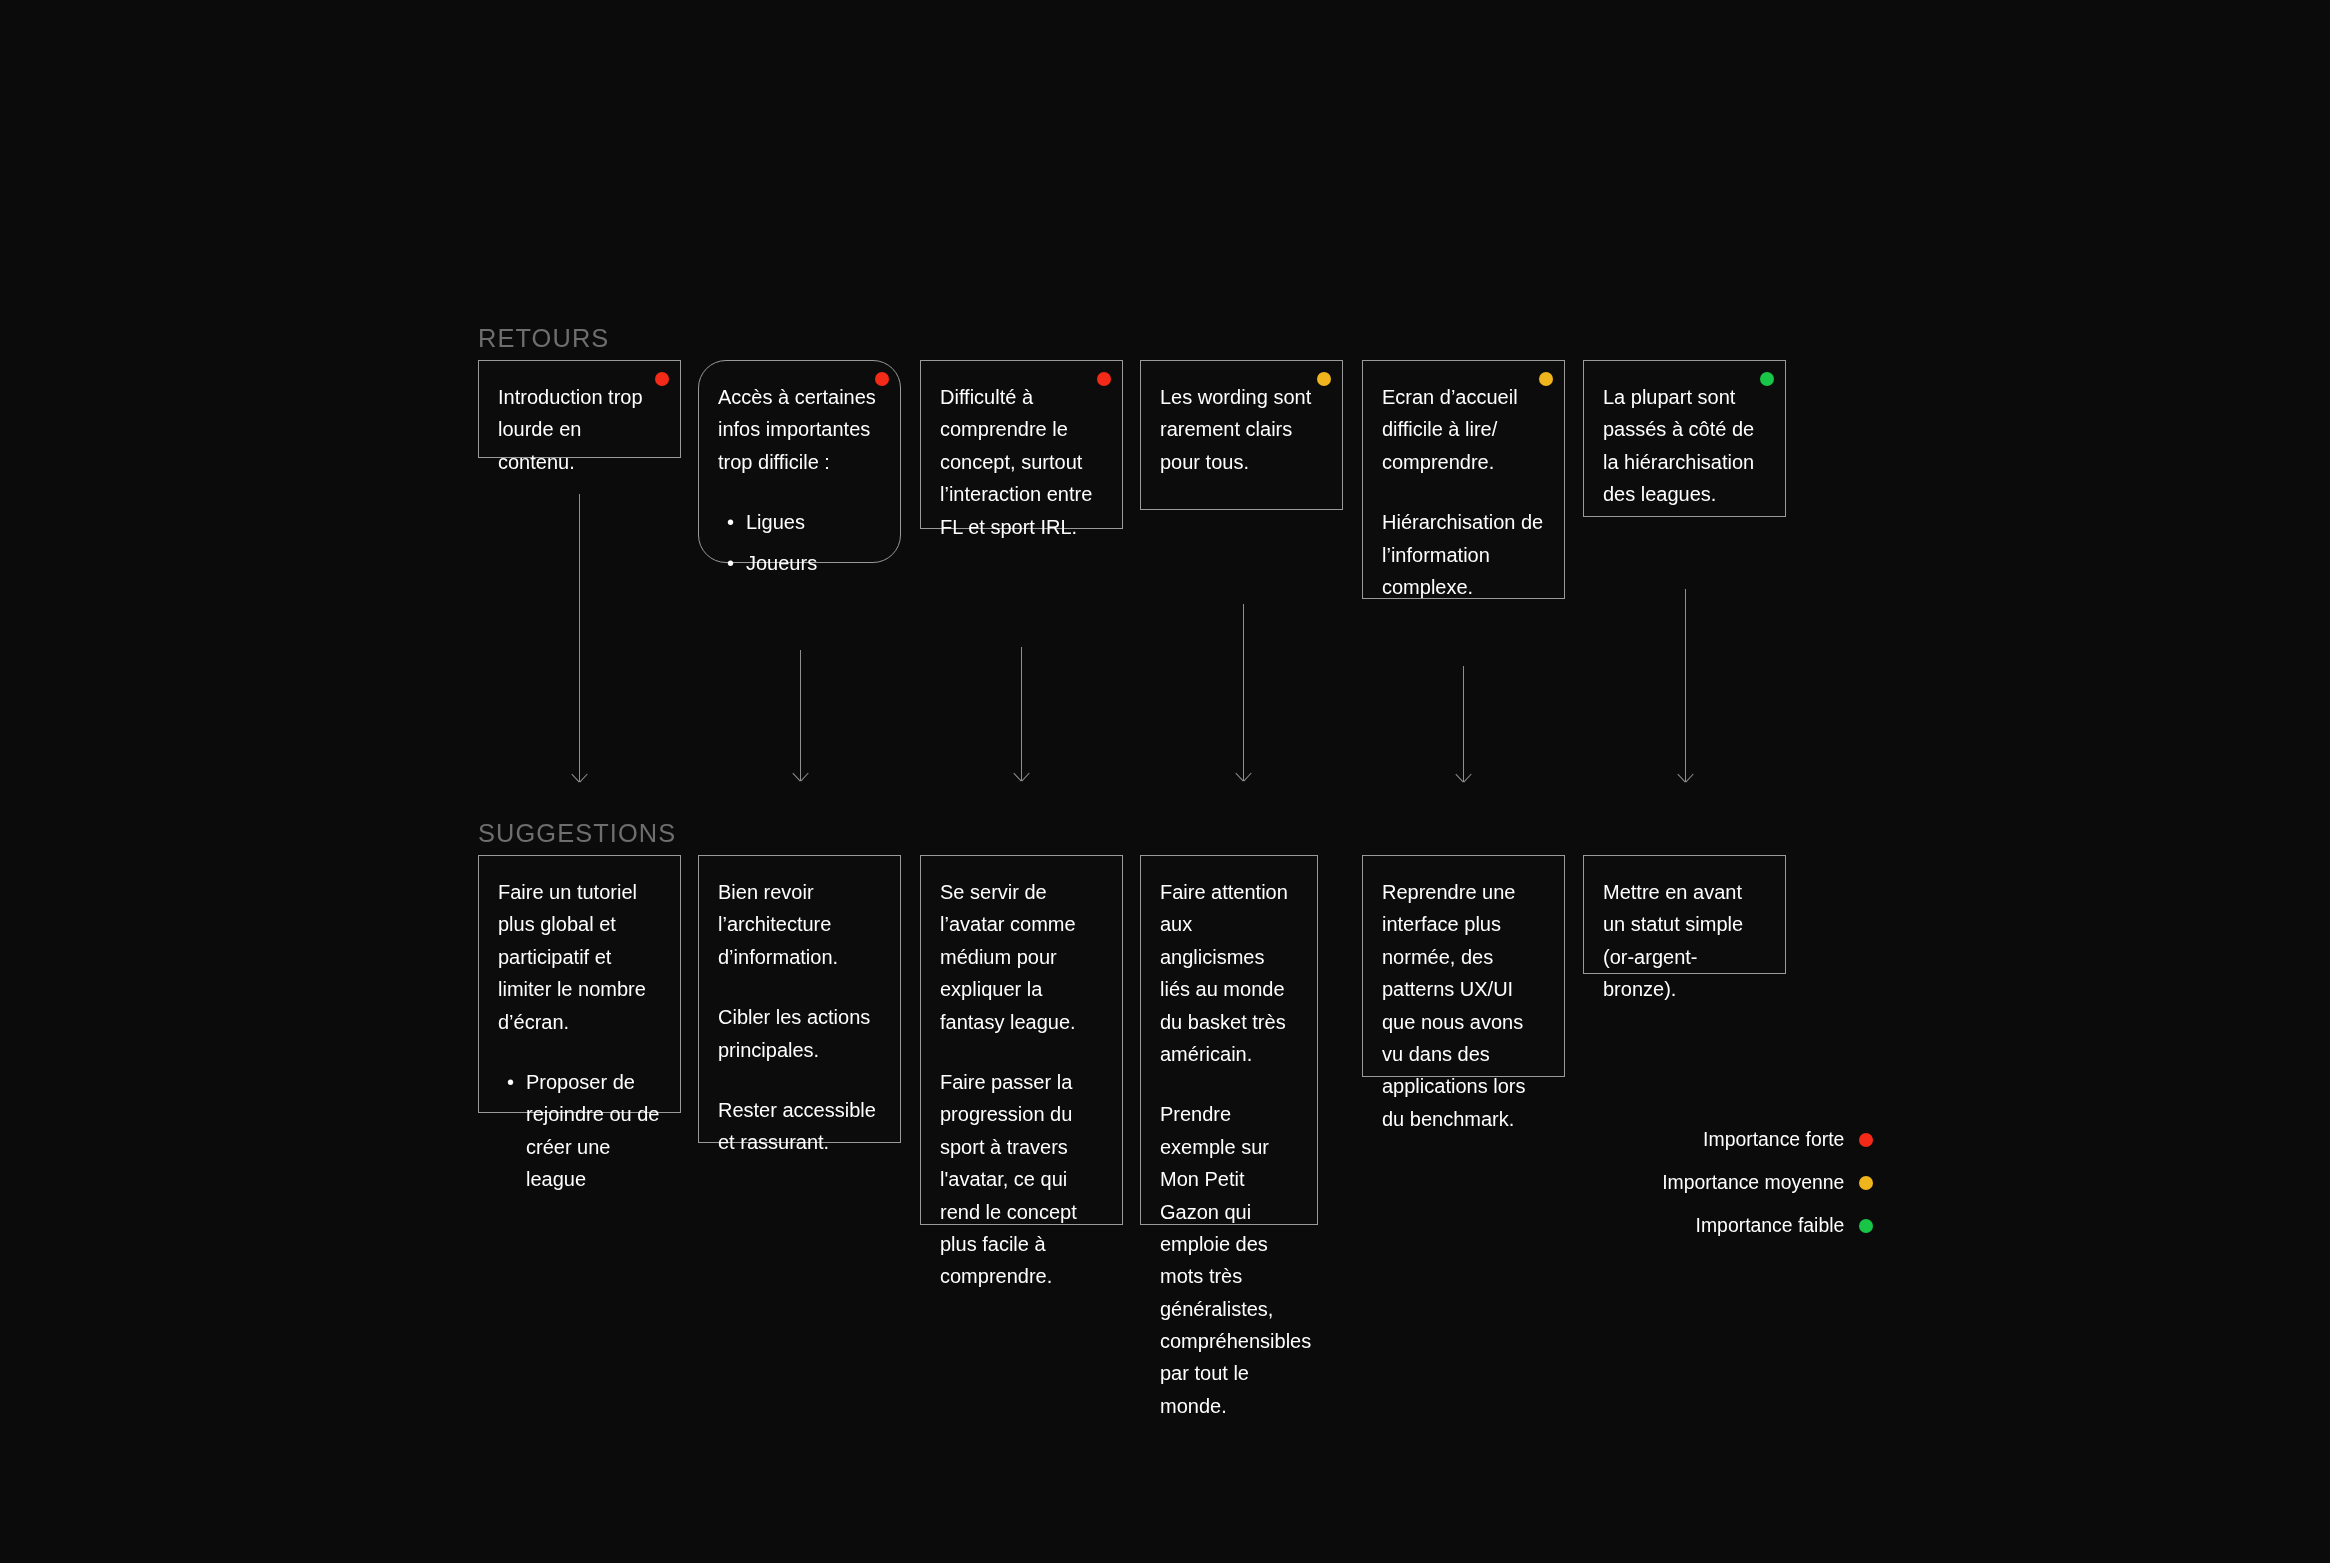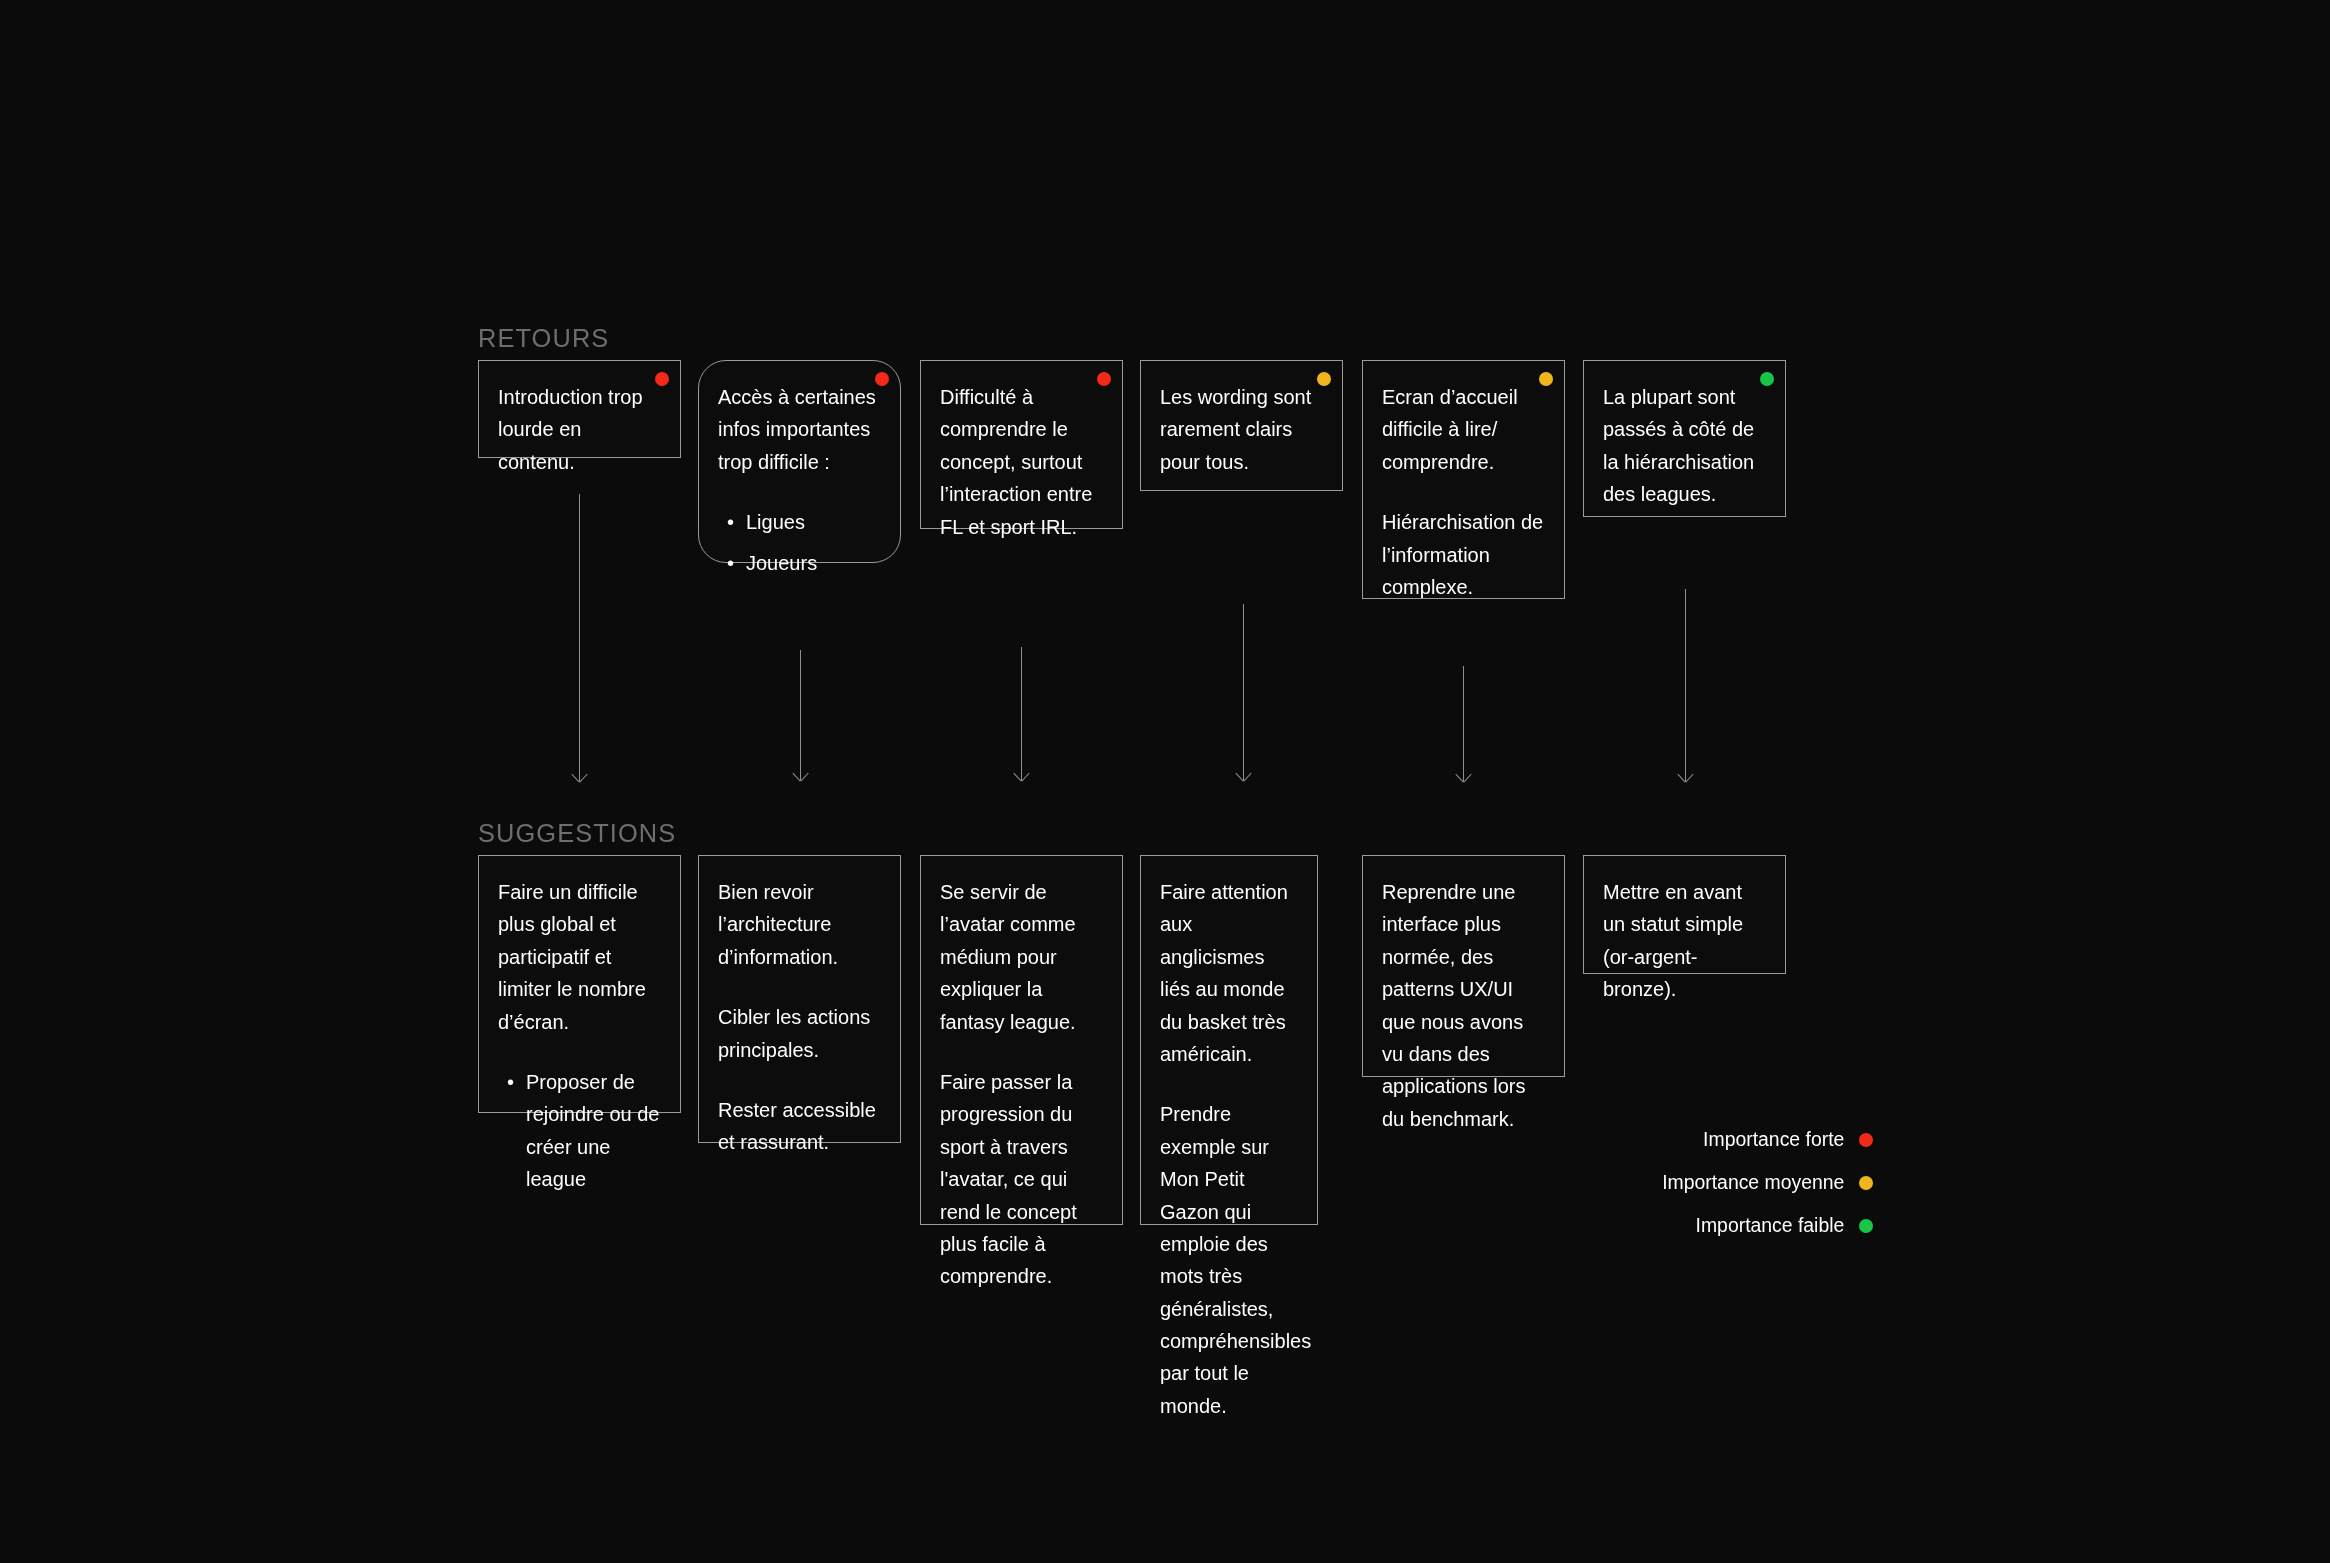--- a/index.html
+++ b/index.html
@@ -181,21 +181,21 @@
       </div>
   </div>
 
   <div class="card" style="left:920px; top:360px; width:203px; height:169px;">
     <span class="dot" style="background: rgb(244, 42, 24);"></span>
     <div class="card-body">
         <p>Difficulté à comprendre le concept, surtout l’interaction entre FL et sport IRL.</p>
       </div>
   </div>
 
-  <div class="card" style="left:1140px; top:360px; width:203px; height:131px;">
+  <div class="card" style="left:1140px; top:360px; width:203px; height:150px;">
     <span class="dot" style="background: rgb(240, 180, 28);"></span>
     <div class="card-body">
         <p>Les wording sont rarement clairs pour tous.</p>
       </div>
   </div>
 
   <div class="card" style="left:1362px; top:360px; width:203px; height:239px;">
     <span class="dot" style="background: rgb(240, 180, 28);"></span>
     <div class="card-body">
         <p>Ecran d’accueil difficile à lire/ comprendre.</p>
@@ -230,21 +230,21 @@
     <span class="shaft"></span>
       <span class="head"></span>
   </div>
   <div class="arrow" style="left:1677px; top:589px; height:193px;">
     <span class="shaft"></span>
       <span class="head"></span>
   </div>
 
   <div class="card" style="left:478px; top:855px; width:203px; height:258px;">
     <div class="card-body">
-        <p>Faire un difficile plus global et participatif et limiter le nombre d’écran.</p>
+        <p>Faire un tutoriel plus global et participatif et limiter le nombre d’écran.</p>
         <ul>
           <li>Proposer de rejoindre ou de créer une league</li>
         </ul>
       </div>
   </div>
 
   <div class="card" style="left:698px; top:855px; width:203px; height:288px;">
     <div class="card-body">
         <p>Bien revoir l’architecture d’information.</p>
         <p>Cibler les actions principales.</p>

